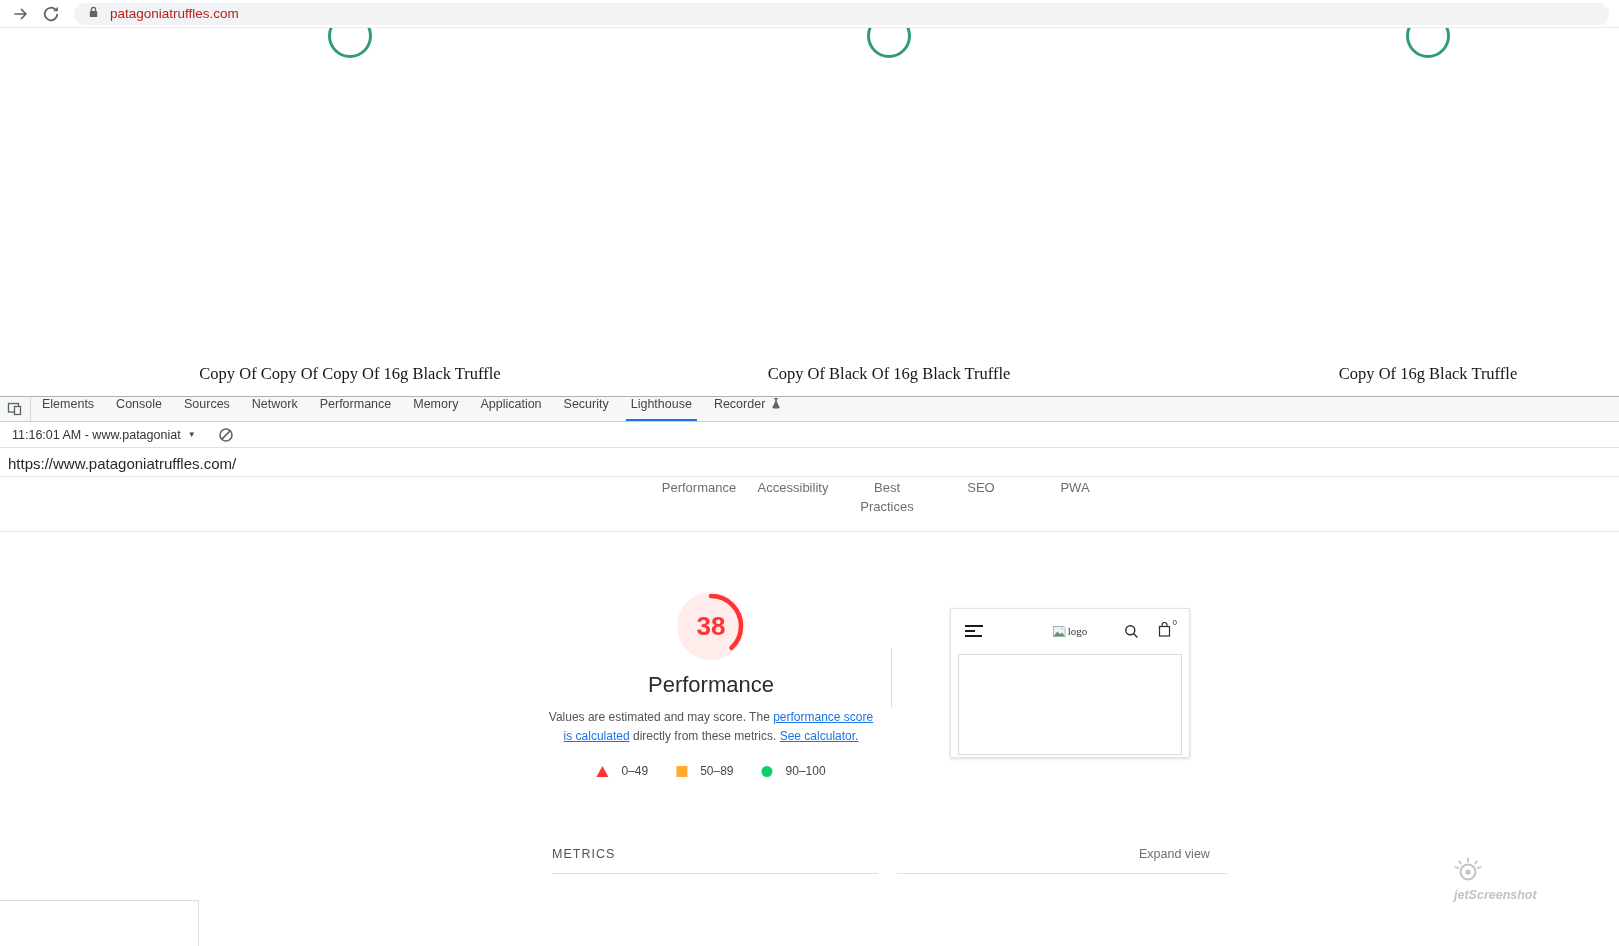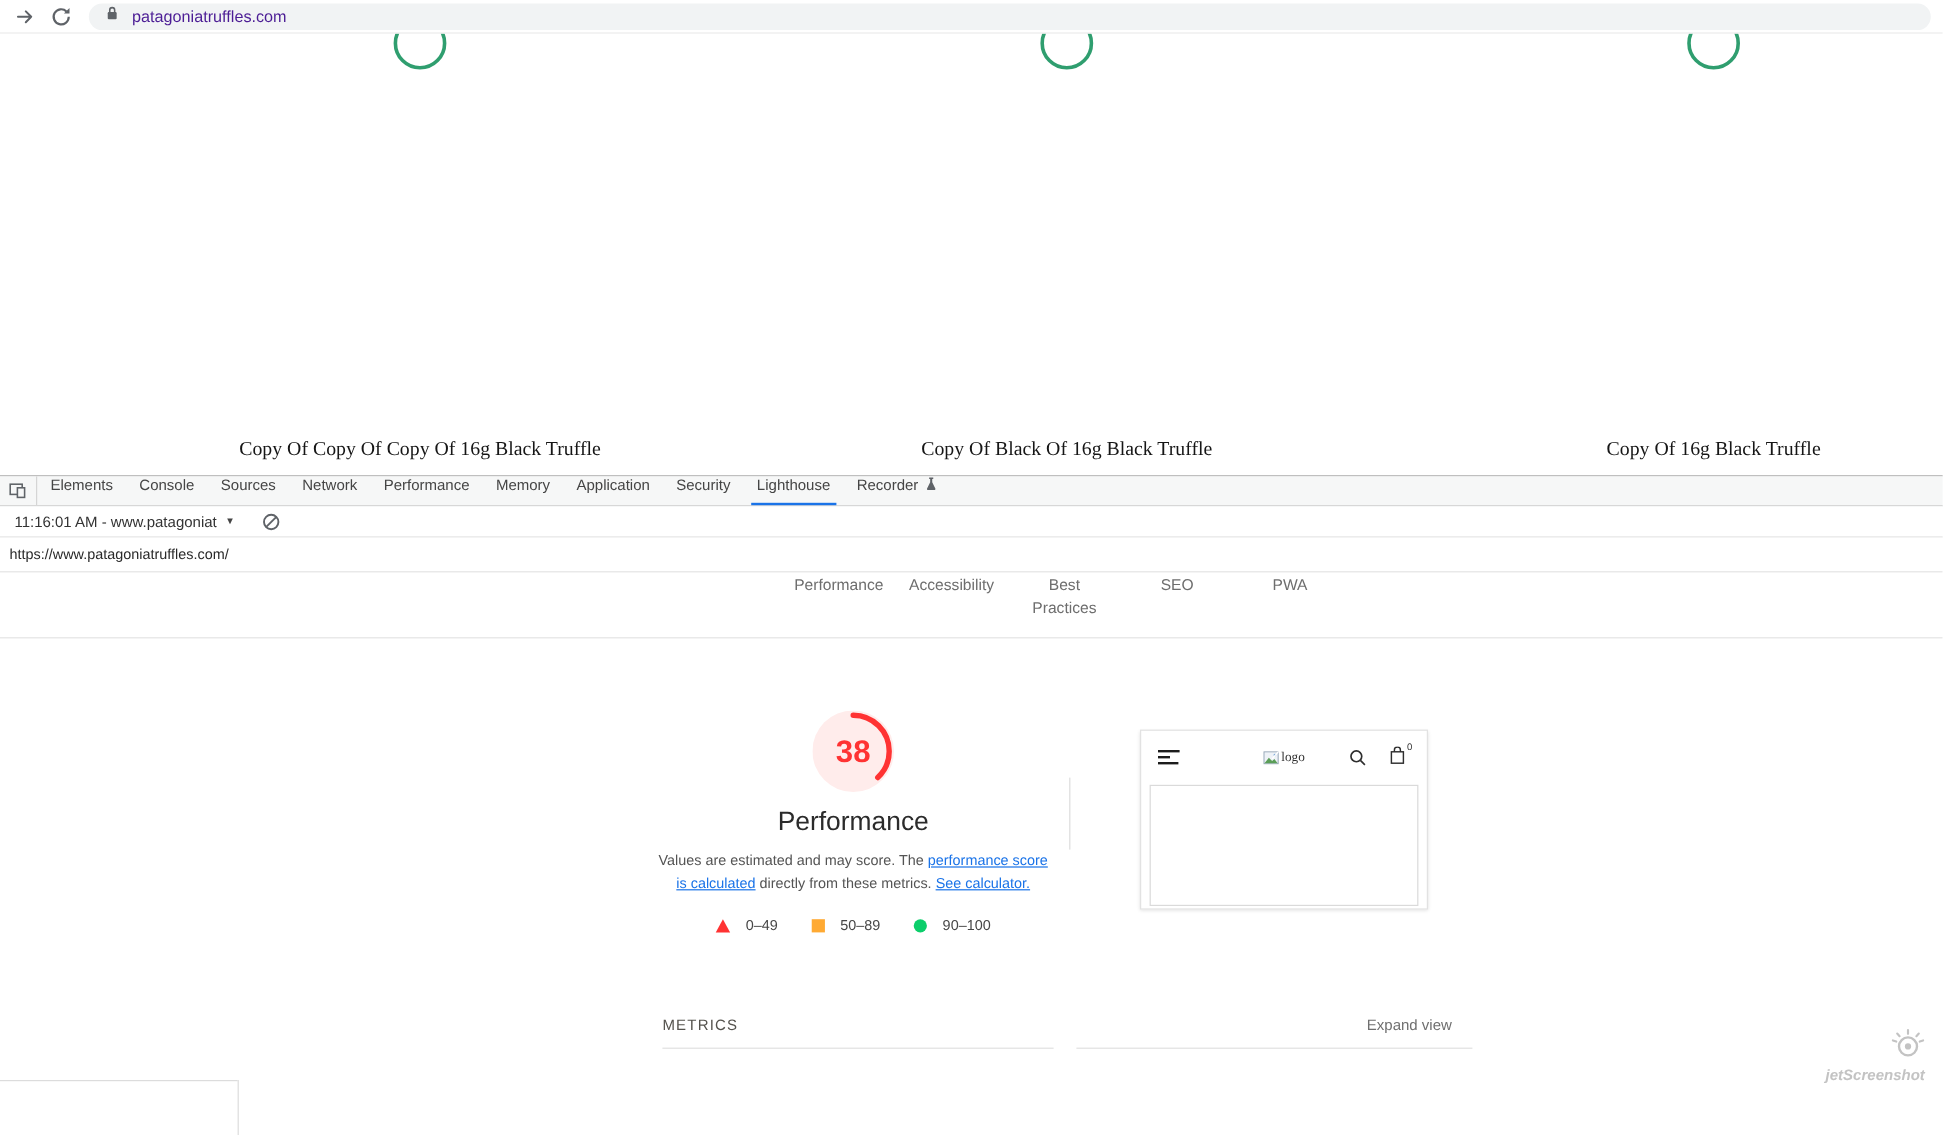--- a/index.html
+++ b/index.html
@@ -6,21 +6,21 @@
   html,body { width:1619px; height:946px; background:#fff; overflow:hidden;
               font-family:"Liberation Sans", sans-serif; }
   .screen { position:relative; width:1619px; height:946px; background:#fff; }
 
   
   .browser-bar { position:absolute; top:0; left:0; width:100%; height:28px; background:#fff;
                  border-bottom:1px solid #ececec; z-index:10; display:flex; align-items:center; }
   .nav-ic { margin-left:12px; display:flex; align-items:center; cursor:pointer; }
   .omnibox { flex:1; margin:0 10px 0 14px; height:22px; background:#f1f3f4; border-radius:12px;
              display:flex; align-items:center; padding:0 13px; gap:10px; }
-  .omni-url { font-size:13.5px; color:#4c1d95; }
+  .omni-url { font-size:13.5px; color:#b91c1c; }
 
   
   .spinner { position:absolute; width:44px; height:44px; border-radius:50%;
              border:3px solid var(--spinner-green,#2f9e6f); top:14px; z-index:1; background:transparent; }
   .spinner.p1 { left:328px; } .spinner.p2 { left:867px; } .spinner.p3 { left:1406px; }
   .product-title { position:absolute; top:364px; transform:translateX(-50%); white-space:nowrap;
                    font-family:"Liberation Serif", serif; font-size:16.5px; color:#161616; }
   .product-title.p1 { left:350px; } .product-title.p2 { left:889px; } .product-title.p3 { left:1428px; }
 
   
@@ -33,21 +33,21 @@
   .dt-tab { padding:0 11px; display:flex; align-items:flex-start; gap:5px; font-size:12.5px;
             color:#454545; position:relative; cursor:pointer; white-space:nowrap; }
   .dt-tab.active::after { content:""; position:absolute; left:6px; right:6px; bottom:0; height:2px;
                           background:var(--active-tab-blue,#1a73e8); }
   .dt-toolbar { height:26px; background:#fff; border-bottom:1px solid #e0e0e0;
                 display:flex; align-items:center; padding-left:12px; gap:22px; }
   .run-select { display:flex; align-items:center; gap:7px; font-size:12.5px; color:#333; cursor:pointer; }
   .caret { font-size:8px; color:#444; }
 
   .dt-report { position:relative; height:499px; background:#fff; overflow:hidden; }
-  .report-url { position:absolute; left:8px; top:7px; font-size:12px; color:#282828; }
+  .report-url { position:absolute; left:8px; top:7px; font-size:15px; color:#282828; }
   .hline { position:absolute; left:0; right:0; height:1px; background:#e4e4e4; }
   .div-a { top:28px; } .div-b { top:83px; }
   .categories { position:absolute; top:30px; left:652px; width:470px; display:flex; }
   .category { flex:1; text-align:center; font-size:13px; line-height:19px; color:#6e6e6e;
               white-space:pre-line; cursor:pointer; }
 
   .gauge { position:absolute; left:677px; top:144px; width:68px; height:68px; cursor:pointer;font-weight:bold; }
   .gauge svg { position:absolute; inset:0; }
   .gauge-score { position:absolute; inset:0; display:flex; align-items:center; justify-content:center;
                  font-size:26px; color:var(--score-red,#ff3333); }
@@ -81,21 +81,21 @@
   .thumb-body { position:absolute; left:7px; top:45px; width:224px; height:101px; border:1px solid #dadada; }
 
   .metrics-heading { position:absolute; left:552px; top:399px; font-size:12.5px;
                      letter-spacing:1px; color:#55534e; }
   .expand-view { position:absolute; left:1139px; top:399px; font-size:12.5px; color:#6f6f6f; cursor:pointer; }
   .mline { position:absolute; top:425px; height:1px; background:#e0e0e0; }
   .mline.m1 { left:552px; width:326px; } .mline.m2 { left:897px; width:330px; }
   .corner-h { position:absolute; left:0; top:452px; width:198px; height:1px; background:#dcdcdc; }
   .corner-v { position:absolute; left:198px; top:452px; width:1px; height:47px; background:#dcdcdc; }
 
-  .watermark { position:absolute; left:1504px; top:408px; width:100px; text-align:right; color:#bfbfbf; }
+  .watermark { position:absolute; left:1454px; top:408px; width:100px; text-align:left; color:#bfbfbf; }
   .watermark .wm-text { font-size:12.5px; font-weight:bold; font-style:italic; color:#c3c3c3; }
 </style>
 </head>
 <body>
 
 <div class="screen">
 
   <div class="browser-bar">
     <span class="nav-ic">
       <svg width="18" height="18" viewBox="0 0 18 18">

